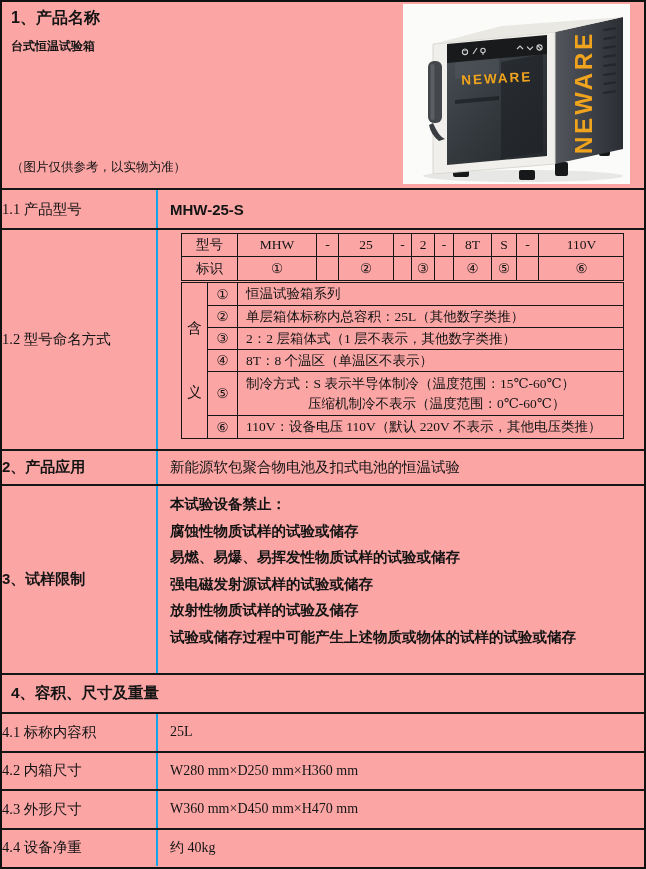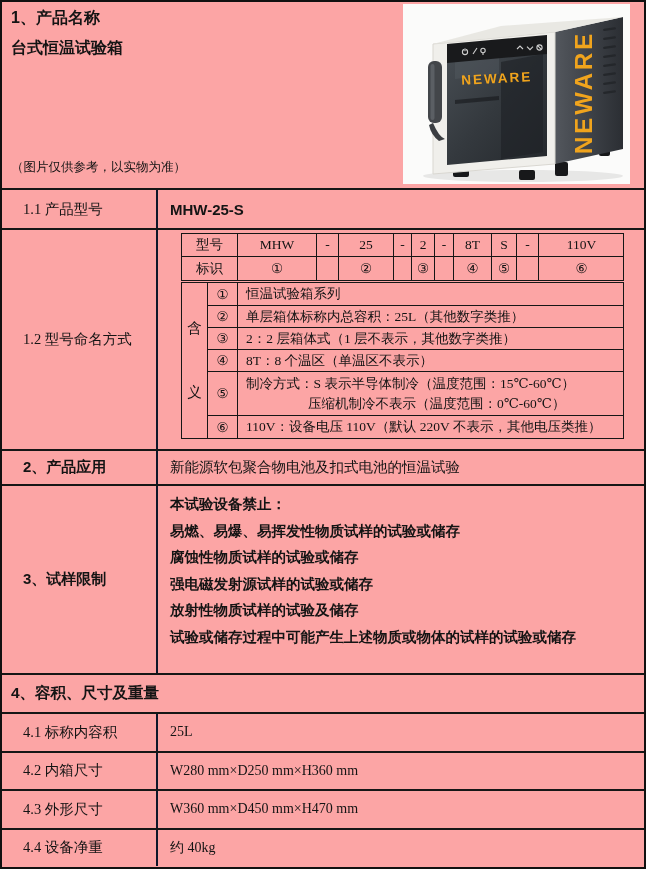--- a/index.html
+++ b/index.html
@@ -9,31 +9,31 @@
     width:646px;height:869px;
     background:#fca5a5;
     border:2px solid #111;
     font-family:"Liberation Serif","DejaVu Serif",serif;
     color:#141414;
   }
   .row{display:flex;border-top:2px solid #161616;}
   .row:first-child{border-top:none;}
   .label-cell{
     flex:0 0 156px;width:156px;
-    border-right:2px solid #0f172a;
+    border-right:2px solid #0ea5e9;
     display:flex;align-items:center;
-    padding-left:21px;font-size:14.5px;
+    padding-left:0;font-size:14.5px;
   }
   .value-cell{flex:1;display:flex;align-items:center;padding-left:12px;font-size:14.5px;text-align:right;}
   .bold-sans{font-family:"Liberation Sans","DejaVu Sans",sans-serif;font-weight:bold;}
 
   
   .r-name{height:186px;position:relative;display:block;}
   .r-name .heading{position:absolute;left:9px;top:6px;font-size:16px;}
-  .r-name .prodname{position:absolute;left:9px;top:36px;font-size:16px;}
+  .r-name .prodname{position:absolute;left:9px;top:36px;font-size:12px;}
   .r-name .imgnote{position:absolute;left:9px;top:157px;font-size:12.5px;}
   .product-photo{position:absolute;right:14px;top:2px;width:227px;height:180px;}
 
   
   .r-model{height:40px;}
   .r-model .value-cell{font-size:15px;}
 
   
   .r-naming{height:221px;}
   .naming-content{flex:1;position:relative;font-size:13.5px;}
@@ -247,22 +247,22 @@
 
   <div class="row r-app">
     <div class="label-cell bold-sans">2、产品应用</div>
     <div class="value-cell">新能源软包聚合物电池及扣式电池的恒温试验</div>
   </div>
 
   <div class="row r-limit">
     <div class="label-cell bold-sans">3、试样限制</div>
     <div class="limit-content">
       <div class="limit-line">本试验设备禁止：</div>
+      <div class="limit-line">腐蚀性物质试样的试验或储存</div>
       <div class="limit-line">易燃、易爆、易挥发性物质试样的试验或储存</div>
-      <div class="limit-line">腐蚀性物质试样的试验或储存</div>
       <div class="limit-line">强电磁发射源试样的试验或储存</div>
       <div class="limit-line">放射性物质试样的试验及储存</div>
       <div class="limit-line">试验或储存过程中可能产生上述物质或物体的试样的试验或储存</div>
     </div>
   </div>
 
   <div class="row r-volhead bold-sans">
     <span>4、容积、尺寸及重量</span>
   </div>
 

